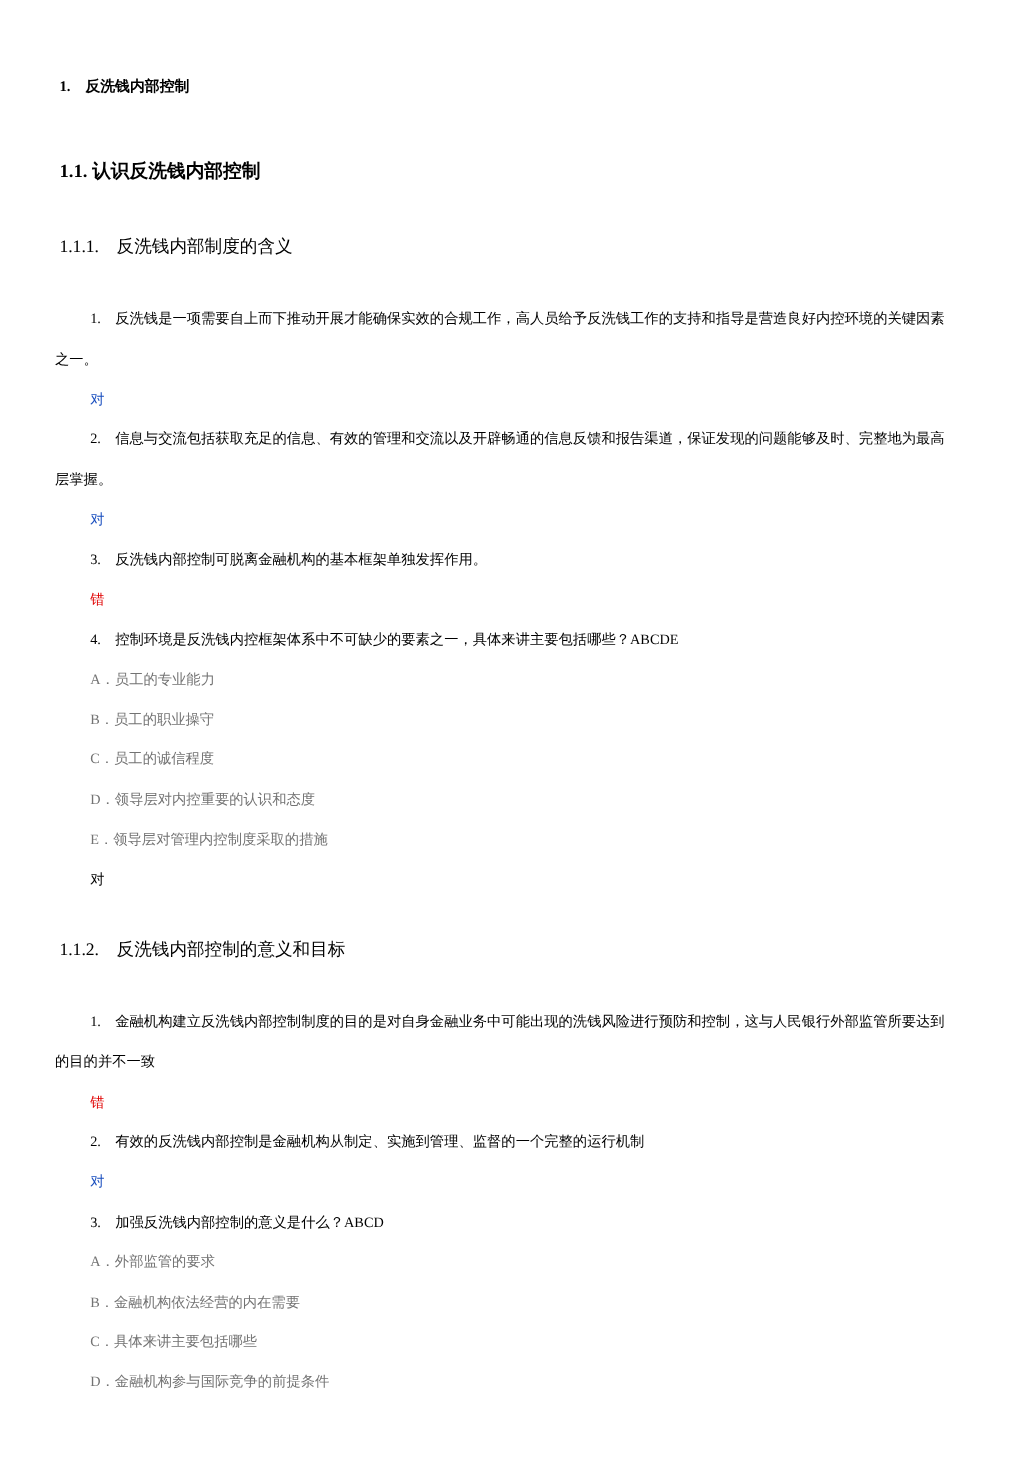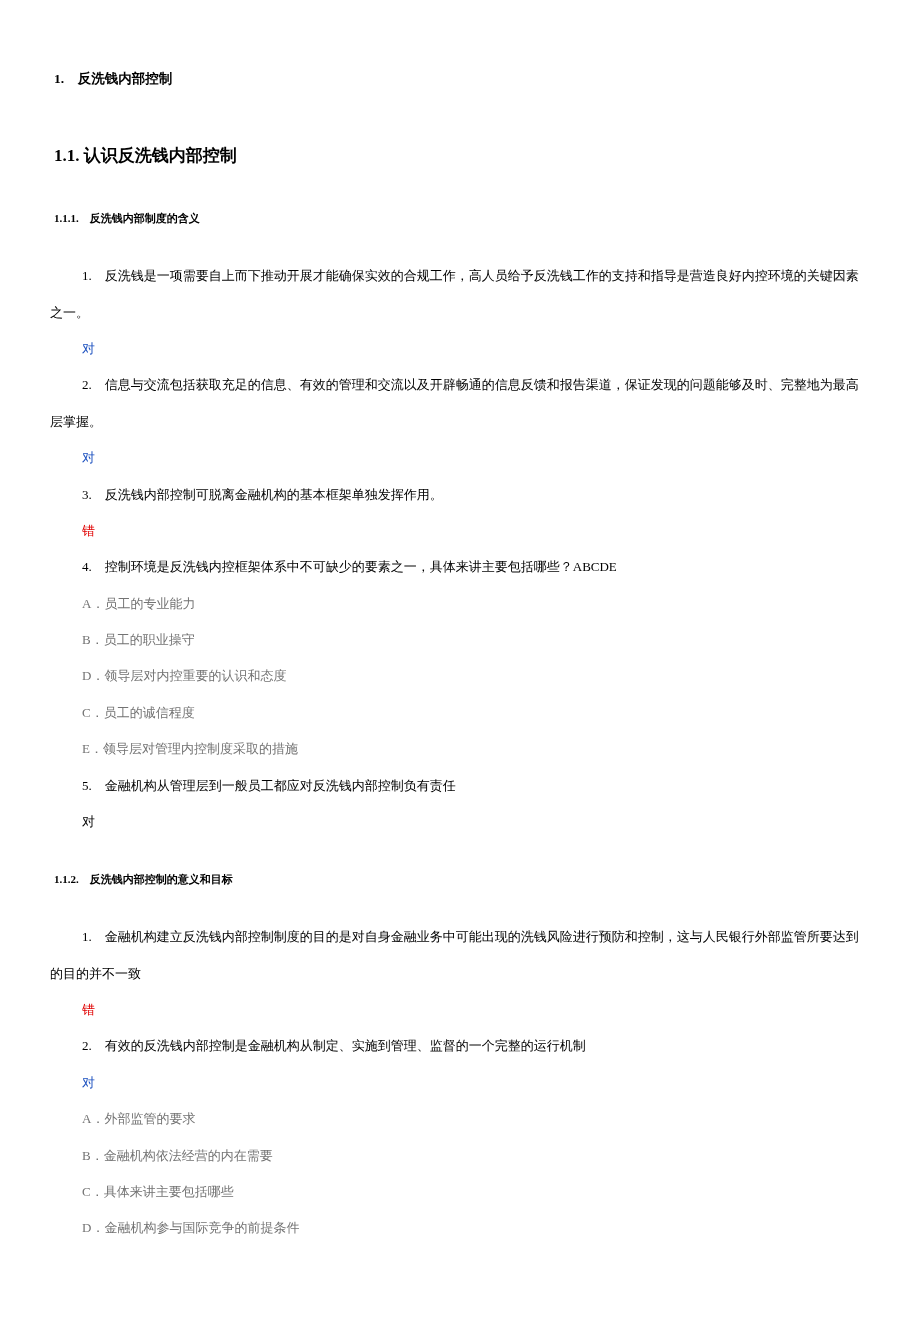--- a/index.html
+++ b/index.html
@@ -18,22 +18,22 @@
     margin-bottom: 34px;
     padding-left: 4px;
   }
   .h2 {
     font-weight: bold;
     font-size: 17px;
     margin-bottom: 24px;
     padding-left: 4px;
   }
   .h3 {
-    font-weight: bold;
-    font-size: 11px;
+    font-weight: normal;
+    font-size: 16px;
     margin-bottom: 24px;
     padding-left: 4px;
   }
   .item {
     text-indent: 32px;
     line-height: 2.8;
   }
   .answer {
     text-indent: 32px;
     line-height: 2.8;
@@ -62,34 +62,34 @@
 
   <div class="item">2.　信息与交流包括获取充足的信息、有效的管理和交流以及开辟畅通的信息反馈和报告渠道，保证发现的问题能够及时、完整地为最高层掌握。</div>
   <div class="answer blue">对</div>
 
   <div class="item">3.　反洗钱内部控制可脱离金融机构的基本框架单独发挥作用。</div>
   <div class="answer red">错</div>
 
   <div class="item">4.　控制环境是反洗钱内控框架体系中不可缺少的要素之一，具体来讲主要包括哪些？ABCDE</div>
   <div class="opt">A．员工的专业能力</div>
   <div class="opt">B．员工的职业操守</div>
+  <div class="opt">C．员工的诚信程度</div>
   <div class="opt">D．领导层对内控重要的认识和态度</div>
-  <div class="opt">C．员工的诚信程度</div>
   <div class="opt">E．领导层对管理内控制度采取的措施</div>
 
-  <div class="item">5.　金融机构从管理层到一般员工都应对反洗钱内部控制负有责任</div>
   <div class="answer">对</div>
 </div>
 
 <div class="section">
   <div class="h3">1.1.2.　反洗钱内部控制的意义和目标</div>
 
   <div class="item">1.　金融机构建立反洗钱内部控制制度的目的是对自身金融业务中可能出现的洗钱风险进行预防和控制，这与人民银行外部监管所要达到的目的并不一致</div>
   <div class="answer red">错</div>
 
   <div class="item">2.　有效的反洗钱内部控制是金融机构从制定、实施到管理、监督的一个完整的运行机制</div>
   <div class="answer blue">对</div>
 
+  <div class="item">3.　加强反洗钱内部控制的意义是什么？ABCD</div>
   <div class="opt">A．外部监管的要求</div>
   <div class="opt">B．金融机构依法经营的内在需要</div>
   <div class="opt">C．具体来讲主要包括哪些</div>
   <div class="opt">D．金融机构参与国际竞争的前提条件</div>
 </div>
 
 </body></html>

